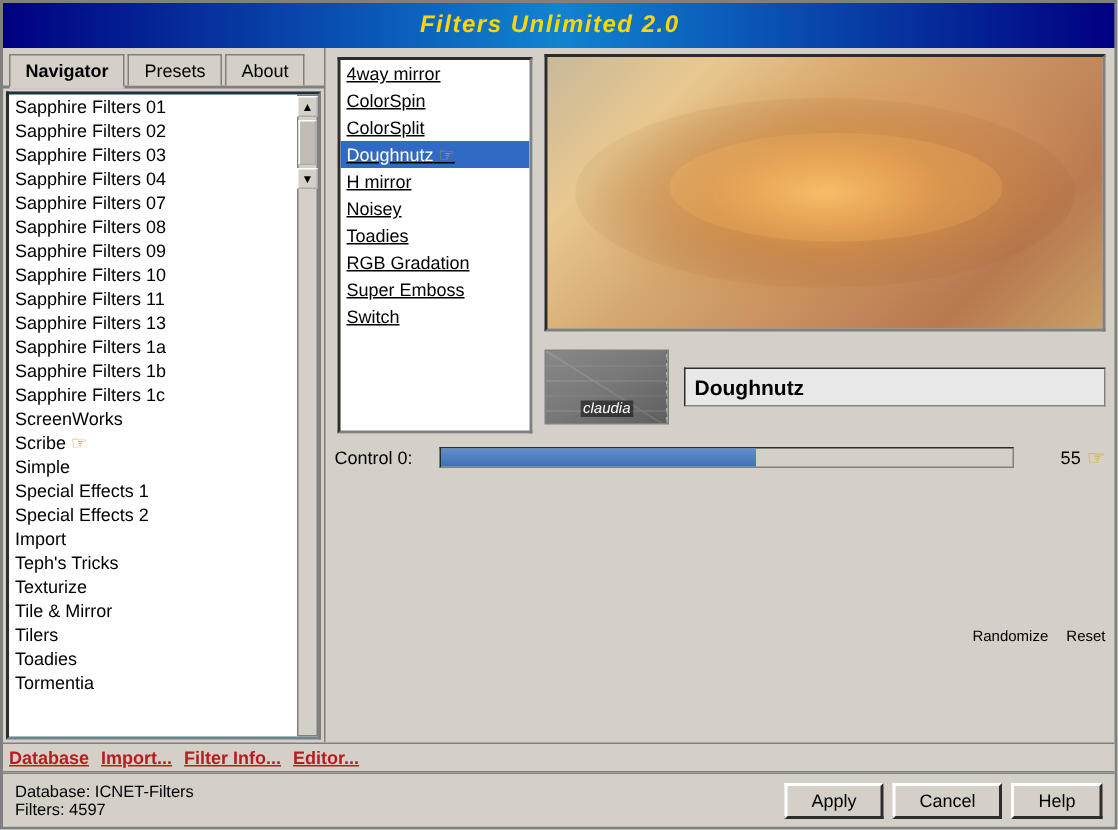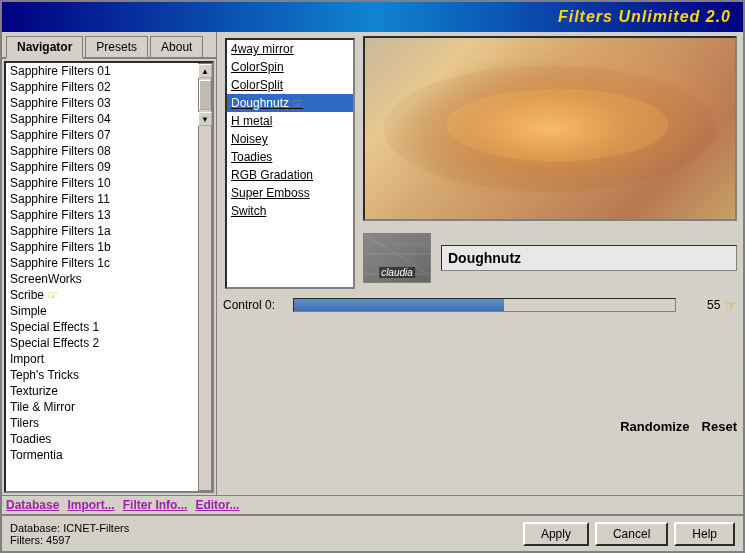--- a/index.html
+++ b/index.html
@@ -20,21 +20,21 @@
       display: flex;
       flex-direction: column;
     }
 
     
     .title-bar {
       background: linear-gradient(to right, #000080, #1084d0, #000080);
       height: 30px;
       display: flex;
       align-items: center;
-      justify-content: flex-end;
+      justify-content: center;
       padding-right: 12px;
     }
     .title-bar-text {
       color: #ffd700;
       font-size: 16px;
       font-weight: bold;
       font-style: italic;
       letter-spacing: 1px;
     }
 
@@ -120,21 +120,21 @@
         radial-gradient(ellipse at 40% 60%, rgba(220,120,60,0.3) 0%, transparent 40%);
     }
 
     
     .thumbnail-row {
       display: flex;
       align-items: center;
       margin-bottom: 8px;
     }
     .thumbnail {
-      width: 68px;
+      width: 83px;
       height: 50px;
       background: repeating-linear-gradient(
         0deg,
         #888 0px, #888 2px,
         #aaa 2px, #aaa 4px,
         #666 4px, #666 6px
       );
       border: 1px solid #808080;
       position: relative;
       overflow: hidden;
@@ -218,21 +218,21 @@
     .action-bar {
       display: flex;
       align-items: center;
       padding: 2px 4px;
       border-top: 1px solid #808080;
       border-bottom: 1px solid #808080;
       background: #d4d0c8;
       gap: 8px;
     }
     .action-link {
-      color: #a21caf;
+      color: #b91c1c;
       text-decoration: underline;
       cursor: pointer;
       font-size: 12px;
       font-weight: bold;
     }
 
     
     .status-bar {
       height: 36px;
       background: #d4d0c8;
@@ -284,22 +284,22 @@
     }
 
     
     .right-bottom-labels {
       display: flex;
       justify-content: flex-end;
       gap: 12px;
       margin-top: 4px;
     }
     .right-label {
-      font-size: 13px;
-      font-weight: bold;
+      font-size: 10px;
+      font-weight: normal;
       cursor: pointer;
     }
 
     
     .right-section {
       flex: 1;
       display: flex;
       flex-direction: column;
       padding: 4px 6px;
     }
@@ -396,21 +396,21 @@
 
       <div class="top-area">
 
         <div class="subfilter-list-container">
           <ul class="subfilter-list">
 
           <li>4way mirror</li>
               <li>ColorSpin</li>
               <li>ColorSplit</li>
               <li class="selected">Doughnutz<span style="color: rgb(212, 160, 0);"> ☞</span></li>
-              <li>H metal</li>
+              <li>H mirror</li>
               <li>Noisey</li>
               <li>Toadies</li>
               <li>RGB Gradation</li>
               <li>Super Emboss</li>
               <li>Switch</li>
             </ul>
         </div>
 
         <div style="flex:1; display:flex; flex-direction:column; gap:6px;">
           <div class="preview-area">

